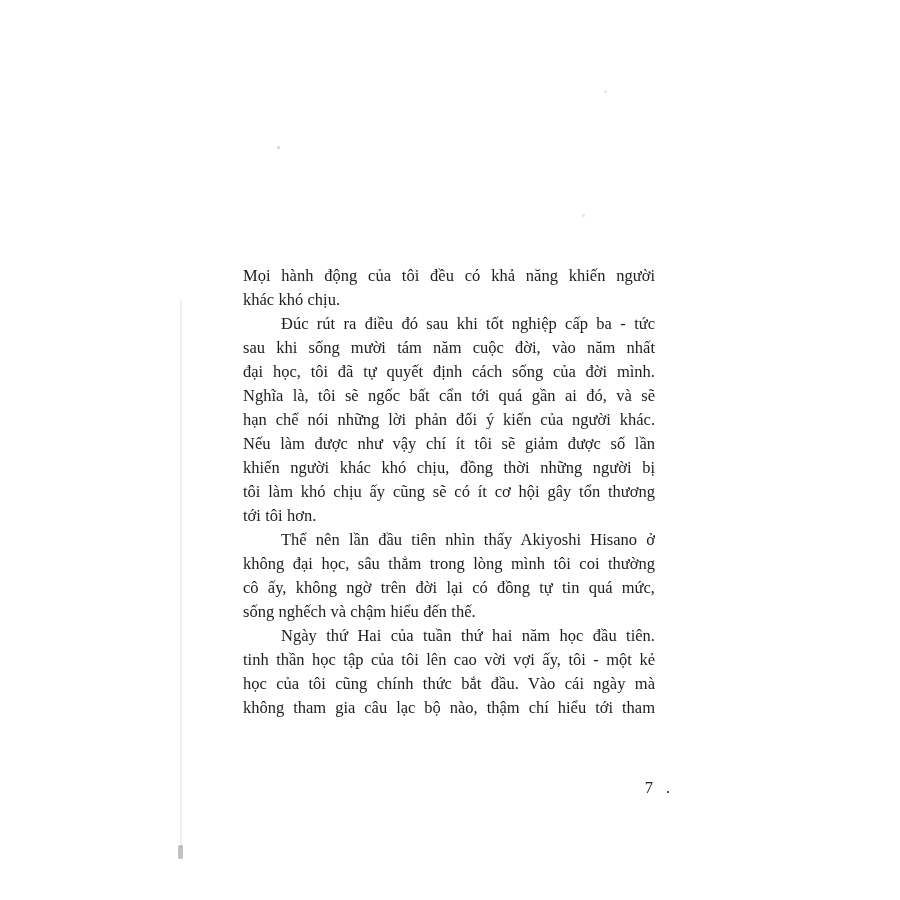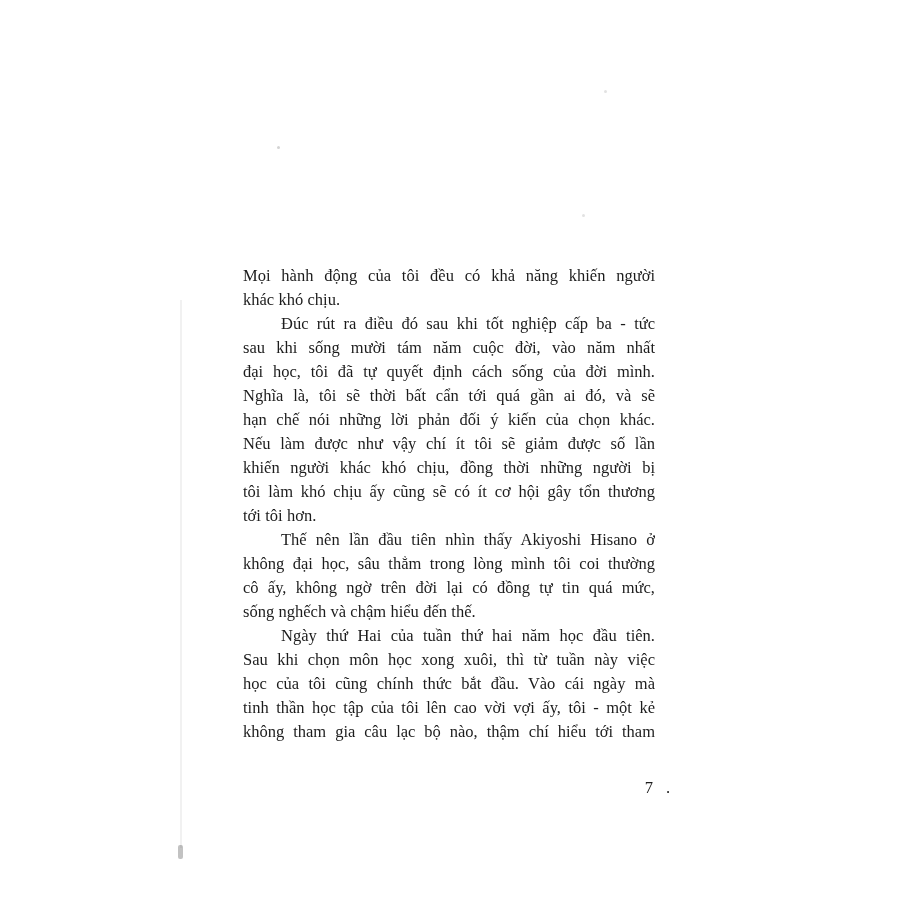--- a/index.html
+++ b/index.html
@@ -93,34 +93,33 @@
   <div class="speck s1"></div>
   <div class="speck s2"></div>
   <div class="speck s3"></div>
 
   <div class="textblock">
     <div class="line">Mọi hành động của tôi đều có khả năng khiến người</div>
     <div class="line last">khác khó chịu.</div>
     <div class="line ind">Đúc rút ra điều đó sau khi tốt nghiệp cấp ba - tức</div>
     <div class="line">sau khi sống mười tám năm cuộc đời, vào năm nhất</div>
     <div class="line">đại học, tôi đã tự quyết định cách sống của đời mình.</div>
-    <div class="line">Nghĩa là, tôi sẽ thời bất cẩn tới quá gần ai đó, và sẽ</div>
-    <div class="line">hạn chế nói những lời phản đối ý kiến của chọn khác.</div>
+    <div class="line">Nghĩa là, tôi sẽ ngốc bất cẩn tới quá gần ai đó, và sẽ</div>
+    <div class="line">hạn chế nói những lời phản đối ý kiến của người khác.</div>
     <div class="line">Nếu làm được như vậy chí ít tôi sẽ giảm được số lần</div>
     <div class="line">khiến người khác khó chịu, đồng thời những người bị</div>
     <div class="line">tôi làm khó chịu ấy cũng sẽ có ít cơ hội gây tổn thương</div>
     <div class="line last">tới tôi hơn.</div>
     <div class="line ind">Thế nên lần đầu tiên nhìn thấy Akiyoshi Hisano ở</div>
     <div class="line">không đại học, sâu thẳm trong lòng mình tôi coi thường</div>
     <div class="line">cô ấy, không ngờ trên đời lại có đồng tự tin quá mức,</div>
     <div class="line last">sống nghếch và chậm hiểu đến thế.</div>
     <div class="line ind">Ngày thứ Hai của tuần thứ hai năm học đầu tiên.</div>
-    <div class="line">Sau khi chọn môn học xong xuôi, thì từ tuần này việc</div>
+    <div class="line">tinh thần học tập của tôi lên cao vời vợi ấy, tôi - một kẻ</div>
     <div class="line">học của tôi cũng chính thức bắt đầu. Vào cái ngày mà</div>
-    <div class="line">tinh thần học tập của tôi lên cao vời vợi ấy, tôi - một kẻ</div>
     <div class="line">không tham gia câu lạc bộ nào, thậm chí hiểu tới tham</div>
   </div>
 
   <div class="pagenum">
     <span>7</span><span class="dot">.</span>
   </div>
 
 </div>
 
 </body></html>

